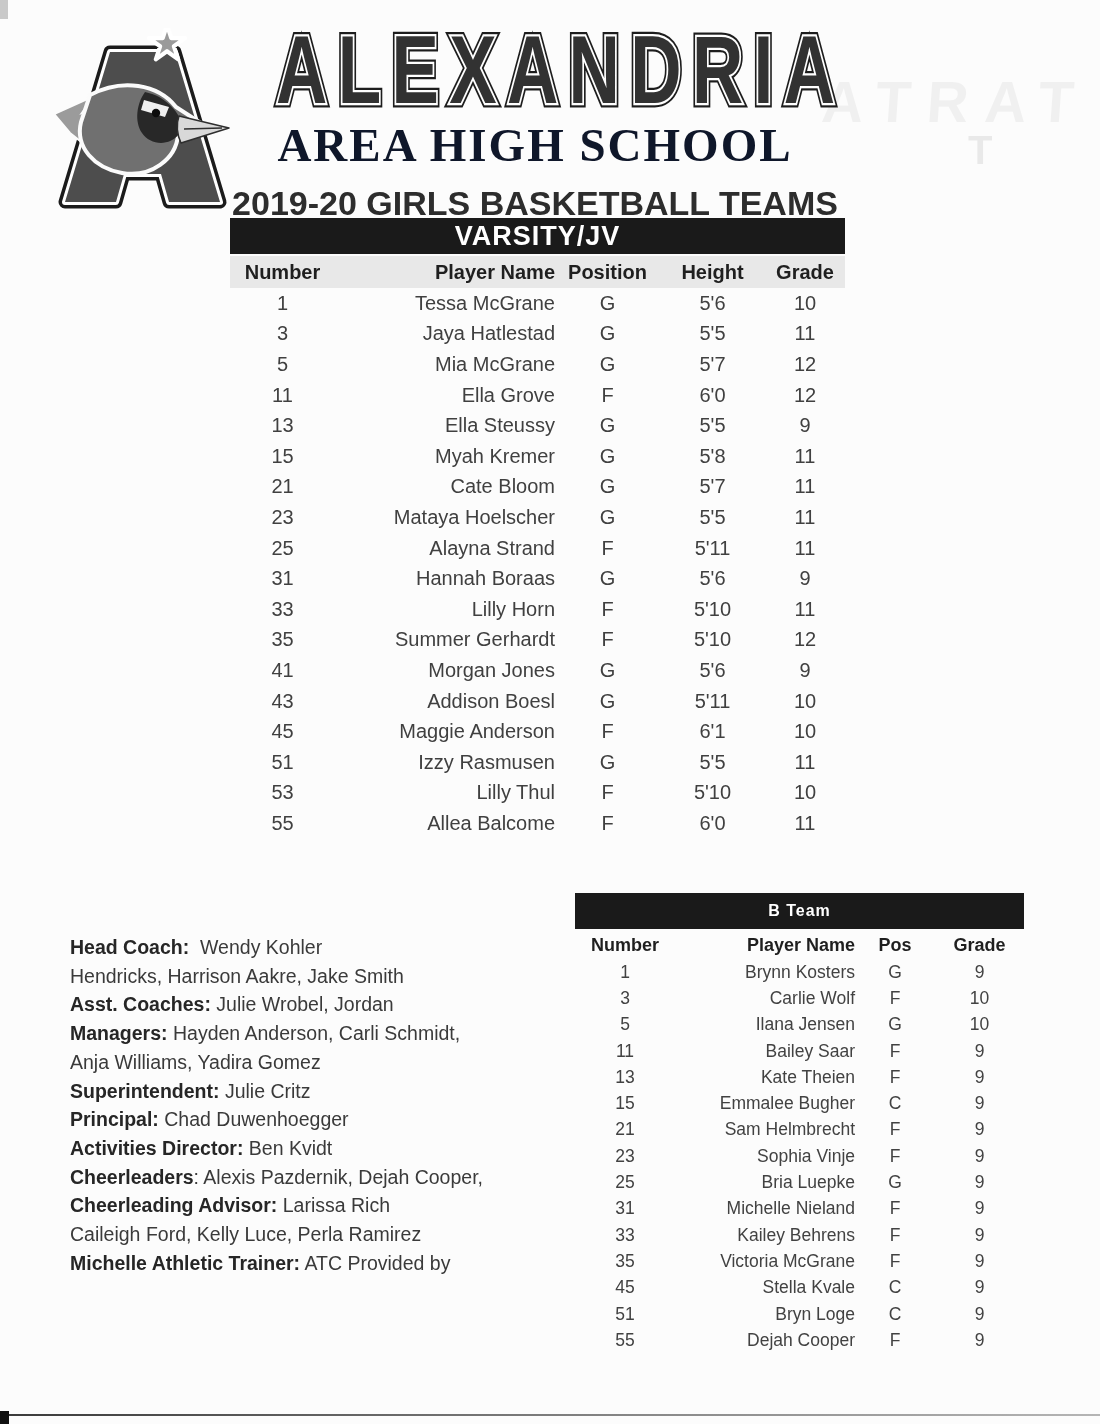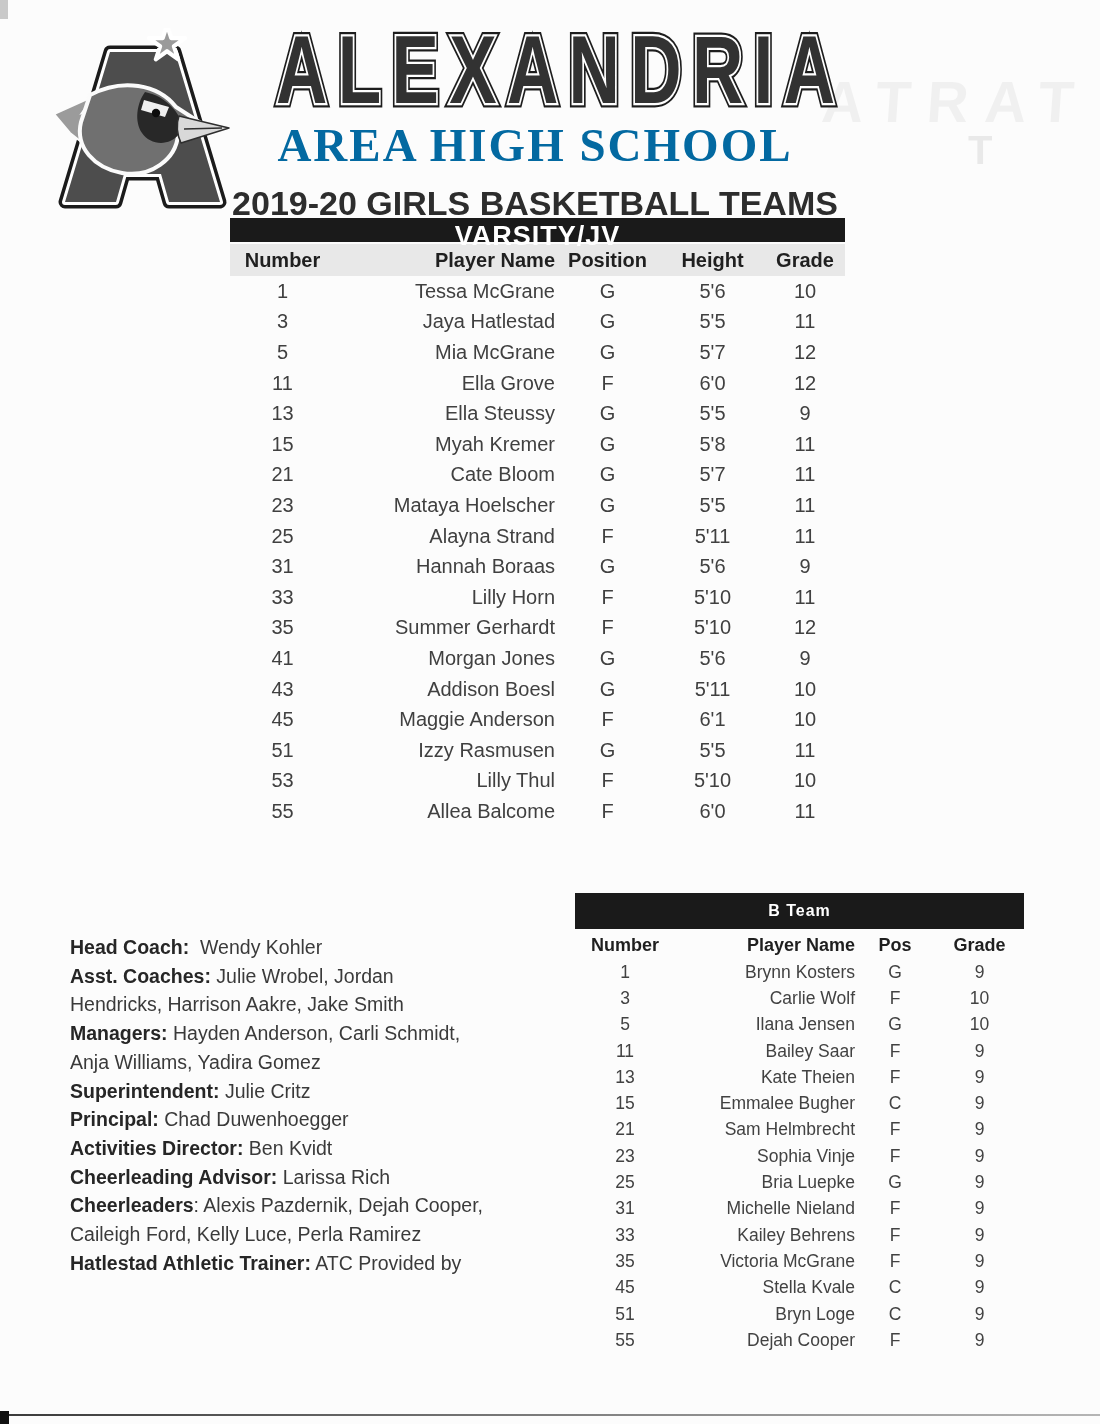--- a/index.html
+++ b/index.html
@@ -19,37 +19,37 @@
   }
   .title-layer { position:absolute; left:0; right:0; top:0; white-space:nowrap; }
   .layer-outline { -webkit-text-stroke:9px #1d1d1d; color:#1d1d1d; }
   .layer-white   { -webkit-text-stroke:4.5px #ffffff; color:#ffffff; }
   .layer-core    { color:#323232; }
 
   .title-sub {
     position:absolute; left:185px; top:118px; width:700px;
     font-family:"Liberation Serif","DejaVu Serif",serif;
     font-weight:bold; font-size:47px; letter-spacing:2px;
-    color:#0369a1; text-align:center;
+    color:#0f172a; text-align:center;
   }
   .title-season {
     position:absolute; left:185px; top:184px; width:700px;
     font-weight:bold; font-size:34px; color:#2d2d2d; text-align:center;
   }
 
   
   .logo { position:absolute; left:52px; top:28px; }
 
   
   .bar {
     background:#1a1a1a; color:#ffffff; font-weight:bold;
     text-align:center; letter-spacing:1px;
   }
   .varsity-table { position:absolute; left:230px; top:218px; width:615px; }
-  .varsity-table .bar { height:24px; line-height:36px; font-size:27px; margin-bottom:2px; }
+  .varsity-table .bar { height:36px; line-height:36px; font-size:27px; margin-bottom:2px; }
   .vgrid { display:grid; grid-template-columns:105px 220px 105px 105px 80px; align-items:center; }
   .vhead { background:#e8e8e8; height:32px; font-weight:bold; font-size:20px; color:#1f1f1f; }
   .vrow  { height:30.6px; font-size:20px; color:#404040; }
   .cell  { text-align:center; }
   .cell-name { text-align:right; padding-left:10px; }
 
   .bteam-table { position:absolute; left:575px; top:893px; width:449px; }
   .bteam-table .bar { height:36px; line-height:36px; font-size:16px; margin-bottom:2px; }
   .bgrid { display:grid; grid-template-columns:100px 180px 80px 89px; align-items:center; }
   .bhead { height:28px; font-weight:bold; font-size:18px; color:#1f1f1f; }
@@ -255,31 +255,31 @@
           <div class="cell cell-name">Allea Balcome</div>
           <div class="cell cell-position">F</div>
           <div class="cell cell-height">6'0</div>
           <div class="cell cell-grade">11</div>
         </div>
       </div>
   </div>
 
   <div class="staff">
       <div class="staff-line"><div class="cell cell-label">Head Coach:</div><div class="cell cell-text">  Wendy Kohler</div></div>
+      <div class="staff-line"><div class="cell cell-label"></div><div class="cell cell-text">Hendricks, Harrison Aakre, Jake Smith</div></div>
       <div class="staff-line"><div class="cell cell-label">Asst. Coaches:</div><div class="cell cell-text"> Julie Wrobel, Jordan</div></div>
-      <div class="staff-line"><div class="cell cell-label"></div><div class="cell cell-text">Hendricks, Harrison Aakre, Jake Smith</div></div>
       <div class="staff-line"><div class="cell cell-label">Managers:</div><div class="cell cell-text"> Hayden Anderson, Carli Schmidt,</div></div>
       <div class="staff-line"><div class="cell cell-label"></div><div class="cell cell-text">Anja Williams, Yadira Gomez</div></div>
       <div class="staff-line"><div class="cell cell-label">Superintendent:</div><div class="cell cell-text"> Julie Critz</div></div>
       <div class="staff-line"><div class="cell cell-label">Principal:</div><div class="cell cell-text"> Chad Duwenhoegger</div></div>
       <div class="staff-line"><div class="cell cell-label">Activities Director:</div><div class="cell cell-text"> Ben Kvidt</div></div>
+      <div class="staff-line"><div class="cell cell-label">Cheerleaders</div><div class="cell cell-text">: Alexis Pazdernik, Dejah Cooper,</div></div>
       <div class="staff-line"><div class="cell cell-label">Cheerleading Advisor:</div><div class="cell cell-text"> Larissa Rich</div></div>
-      <div class="staff-line"><div class="cell cell-label">Cheerleaders</div><div class="cell cell-text">: Alexis Pazdernik, Dejah Cooper,</div></div>
       <div class="staff-line"><div class="cell cell-label"></div><div class="cell cell-text">Caileigh Ford, Kelly Luce, Perla Ramirez</div></div>
-      <div class="staff-line"><div class="cell cell-label">Hatlestad Athletic Trainer:</div><div class="cell cell-text"> ATC Provided by</div></div>
+      <div class="staff-line"><div class="cell cell-label">Michelle Athletic Trainer:</div><div class="cell cell-text"> ATC Provided by</div></div>
     </div>
 
   <div class="bteam-table">
     <div class="bar">B Team</div>
     <div class="bgrid bhead">
       <div class="cell">Number</div>
       <div class="cell cell-name">Player Name</div>
       <div class="cell">Pos</div>
       <div class="cell">Grade</div>
     </div>

